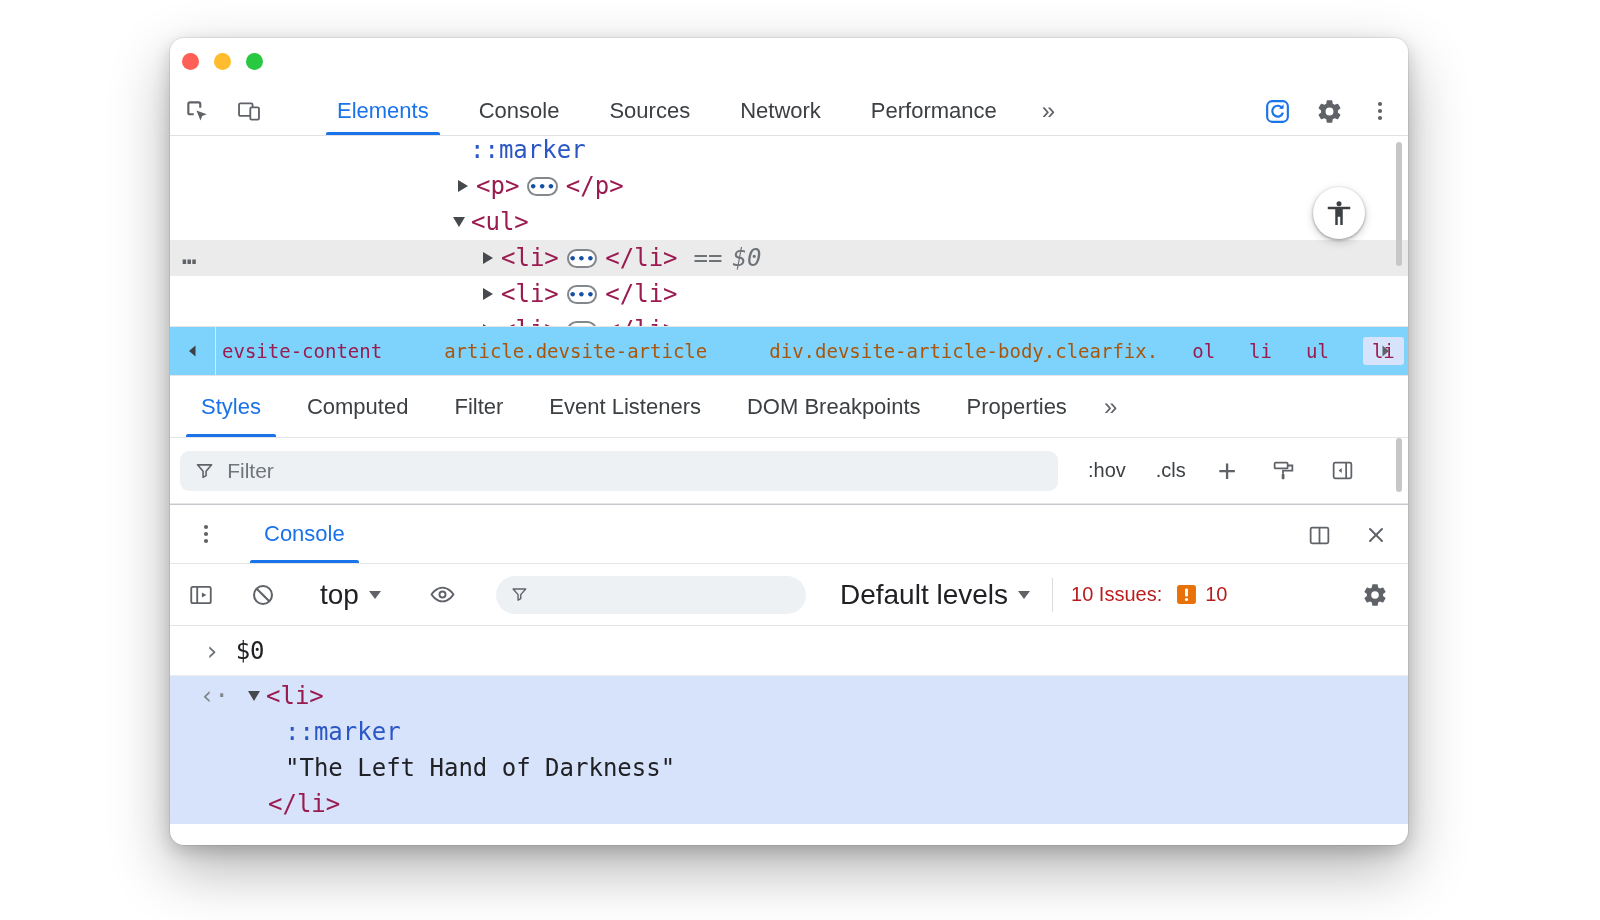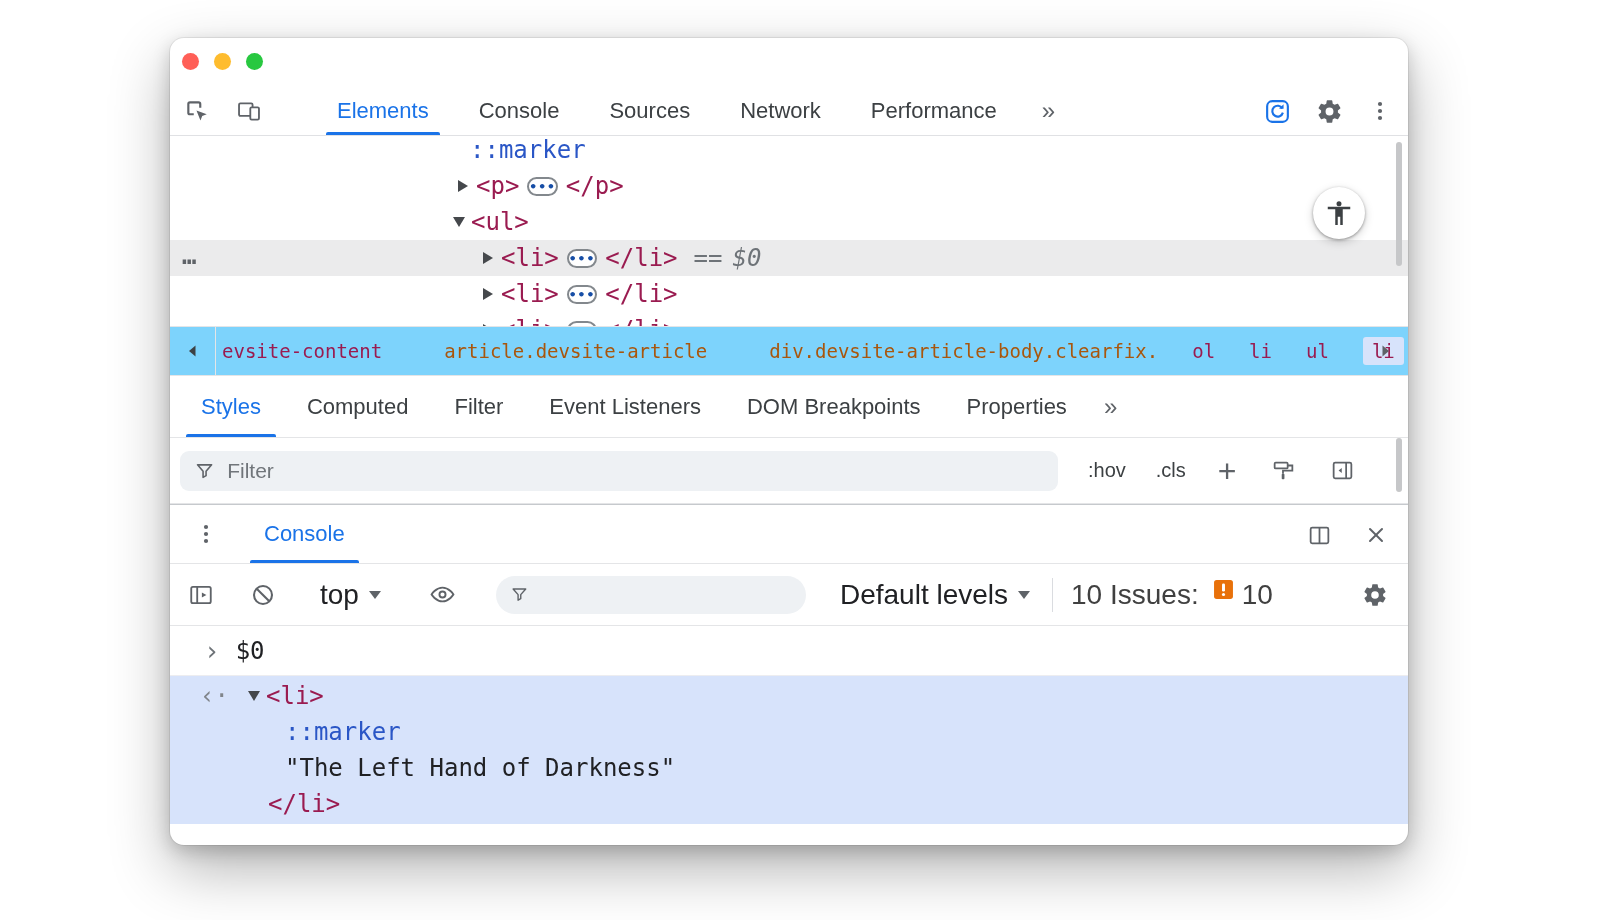--- a/index.html
+++ b/index.html
@@ -90,21 +90,21 @@
   .drawer-tab::after{ content:""; position:absolute; left:6px; right:6px; bottom:0; height:3px; background:var(--accent); border-radius:2px 2px 0 0; }
   .drawer-right{ position:absolute; right:20px; top:0; height:60px; display:flex; align-items:center; gap:32px; }
 
   .console-toolbar{ height:62px; border-bottom:1px solid #e4e5e7; display:flex; align-items:center; }
   .ct-icon{ display:flex; align-items:center; cursor:pointer; flex:none; }
   .dropdown{ display:flex; align-items:center; font-size:28px; color:#202124; cursor:pointer; white-space:nowrap; }
   .caret{ width:0; height:0; border-top:8px solid #5f6368; border-left:6px solid transparent; border-right:6px solid transparent; margin-left:10px; }
   .console-filter{ width:310px; height:38px; background:#eef1f4; border-radius:19px; display:flex; align-items:center; padding:0 14px; margin-left:40px; gap:10px; }
   .console-filter input{ border:none; outline:none; background:transparent; width:100%; font-size:20px; }
   .vdiv{ width:1px; height:34px; background:#dadce0; margin-left:22px; }
-  .issues{ display:flex; align-items:flex-start; font-size:28px; color:#404040; margin-left:18px; cursor:pointer; white-space:nowrap; }
+  .issues{ display:flex; align-items:center; font-size:20px; color:#b91c1c; margin-left:18px; cursor:pointer; white-space:nowrap; }
   .issues .iss-icon{ margin-left:14px; margin-right:8px; display:flex; }
 
   .console-body{ background:#fff; font-size:24px; }
   .prompt-row{ height:50px; display:flex; align-items:center; border-bottom:1px solid #ededf0; }
   .prompt-chev{ color:#6e7378; margin-left:34px; font-size:26px; }
   .prompt-text{ color:#202124; margin-left:16px; }
   .result-block{ background:var(--console-selection); padding-top:2px; height:148px; }
   .res-line{ height:36px; display:flex; align-items:center; padding-left:98px; white-space:nowrap; }
   .res-line.first{ padding-left:0; }
   .res-line.ind2{ padding-left:115px; }

